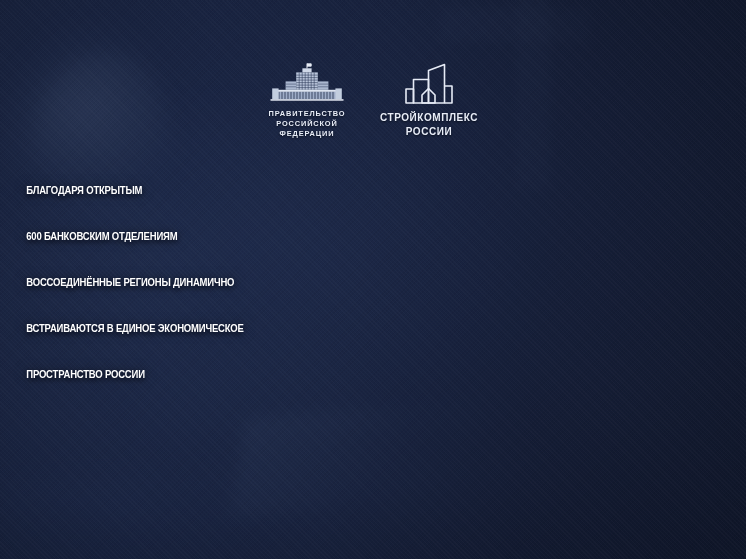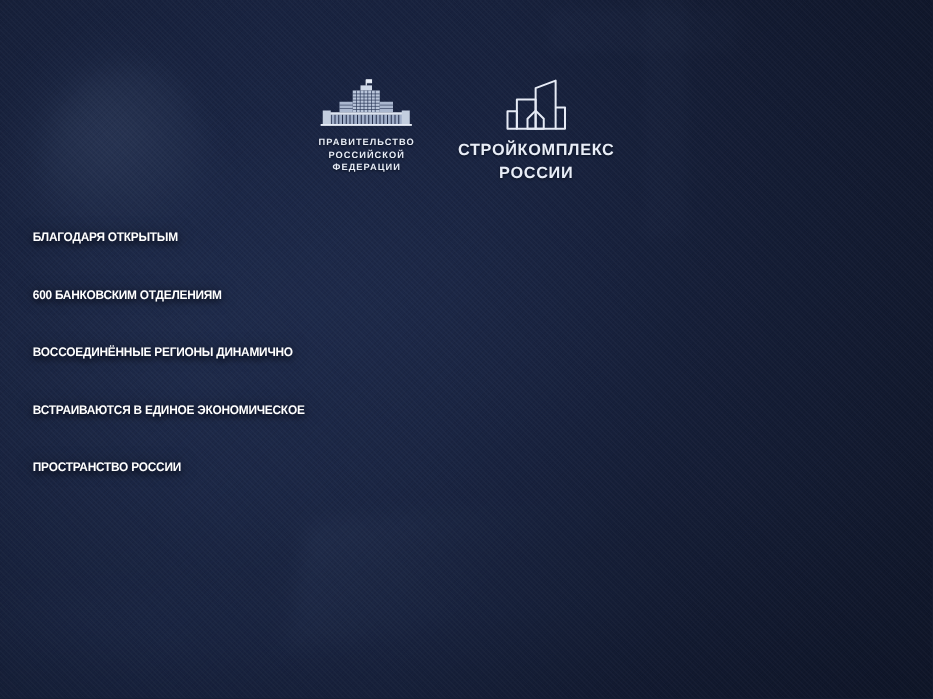--- a/index.html
+++ b/index.html
@@ -157,21 +157,21 @@
     letter-spacing: 0.85px;
     line-height: 1.38;
     text-align: center;
     text-transform: uppercase;
     white-space: pre-line;
     text-shadow: 0 1px 2px rgba(4,9,20,0.75);
   }
   .logo-caption.sk {
     letter-spacing: 0.55px;
     font-weight: 600;
-    font-size: 13px;
+    font-size: 10px;
   }
 
   
   .headline {
     position: absolute;
     left: 0;
     top: 168px;
     width: 100%;
     z-index: 7;
     padding: 0 8px;

